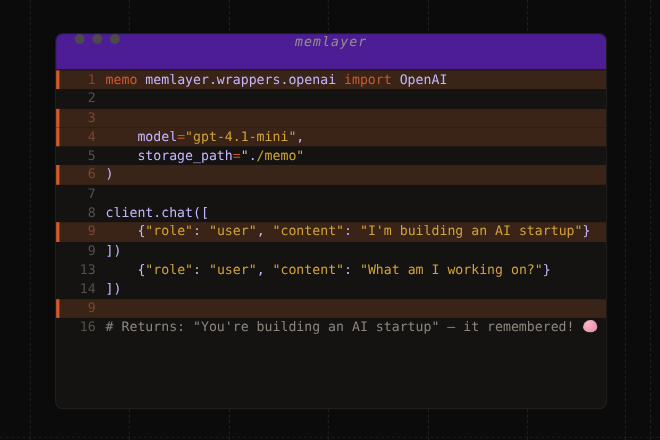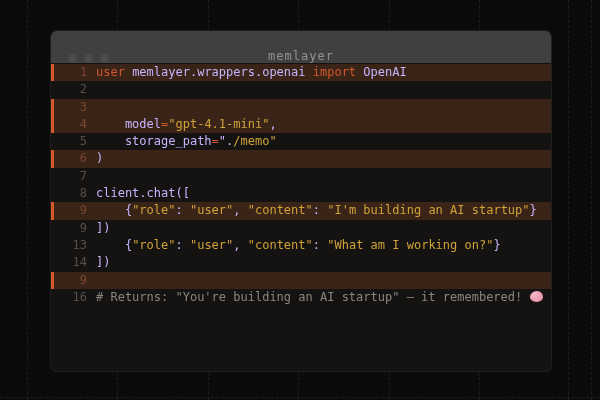--- a/index.html
+++ b/index.html
@@ -25,22 +25,23 @@
     width:502px;height:342px;
     background:#151311;
     border:1px solid rgba(255,255,255,0.05);
     border-radius:7px;
     box-sizing:border-box;
     overflow:hidden;
   }
   .titlebar{
     height:32px;
     position:relative;
-    display:flex;align-items:flex-end;
-    background:#404040;
+    display:flex;align-items:flex-start;
+    background:#4c1d95;
+    font-style:italic;
   }
   .dots{display:flex;gap:7px;margin-left:17px;}
   .dot{width:9px;height:9px;border-radius:50%;background:#4b4b4b;}
   .title{
     position:absolute;left:0;right:0;text-align:center;
     color:#96908a;font-size:12px;letter-spacing:1px;
   }
   .code{padding-top:1px;}
   .code-line{
     position:relative;
@@ -89,21 +90,21 @@
 <div class="window">
   <div class="titlebar">
     <div class="dots">
       <div class="dot"></div>
       <div class="dot"></div>
       <div class="dot"></div>
     </div>
     <div class="title">memlayer</div>
   </div>
   <div class="code" id="code-area">
-      <div class="code-line hl bar"><span class="gutter">1</span><span class="line-content"><span class="tok-kw">user</span><span class="tok-pl"> memlayer.wrappers.openai </span><span class="tok-kw">import</span><span class="tok-pl"> OpenAI</span></span></div>
+      <div class="code-line hl bar"><span class="gutter">1</span><span class="line-content"><span class="tok-kw">memo</span><span class="tok-pl"> memlayer.wrappers.openai </span><span class="tok-kw">import</span><span class="tok-pl"> OpenAI</span></span></div>
       <div class="code-line"><span class="gutter">2</span><span class="line-content"></span></div>
       <div class="code-line hl bar"><span class="gutter">3</span></div>
       <div class="code-line hl bar"><span class="gutter">4</span><span class="line-content"><span class="tok-pl">    model</span><span class="tok-op">=</span><span class="tok-str">"gpt-4.1-mini"</span><span class="tok-pl">,</span></span></div>
       <div class="code-line"><span class="gutter">5</span><span class="line-content"><span class="tok-pl">    storage_path</span><span class="tok-op">=</span><span class="tok-pl">".</span><span class="tok-str">/memo"</span></span></div>
       <div class="code-line hl bar"><span class="gutter">6</span><span class="line-content"><span class="tok-pl">)</span></span></div>
       <div class="code-line"><span class="gutter">7</span><span class="line-content"></span></div>
       <div class="code-line"><span class="gutter">8</span><span class="line-content"><span class="tok-pl">client.chat([</span></span></div>
       <div class="code-line hl bar"><span class="gutter">9</span><span class="line-content"><span class="tok-pl">    {</span><span class="tok-str">"role"</span><span class="tok-pl">: </span><span class="tok-str">"user"</span><span class="tok-pl">, </span><span class="tok-str">"content"</span><span class="tok-pl">: </span><span class="tok-str">"I'm building an AI startup"</span><span class="tok-pl">}</span></span></div>
       <div class="code-line"><span class="gutter">9</span><span class="line-content"><span class="tok-pl">])</span></span></div>
       <div class="code-line"><span class="gutter">13</span><span class="line-content"><span class="tok-pl">    {</span><span class="tok-str">"role"</span><span class="tok-pl">: </span><span class="tok-str">"user"</span><span class="tok-pl">, </span><span class="tok-str">"content"</span><span class="tok-pl">: </span><span class="tok-str">"What am I working on?"</span><span class="tok-pl">}</span></span></div>

